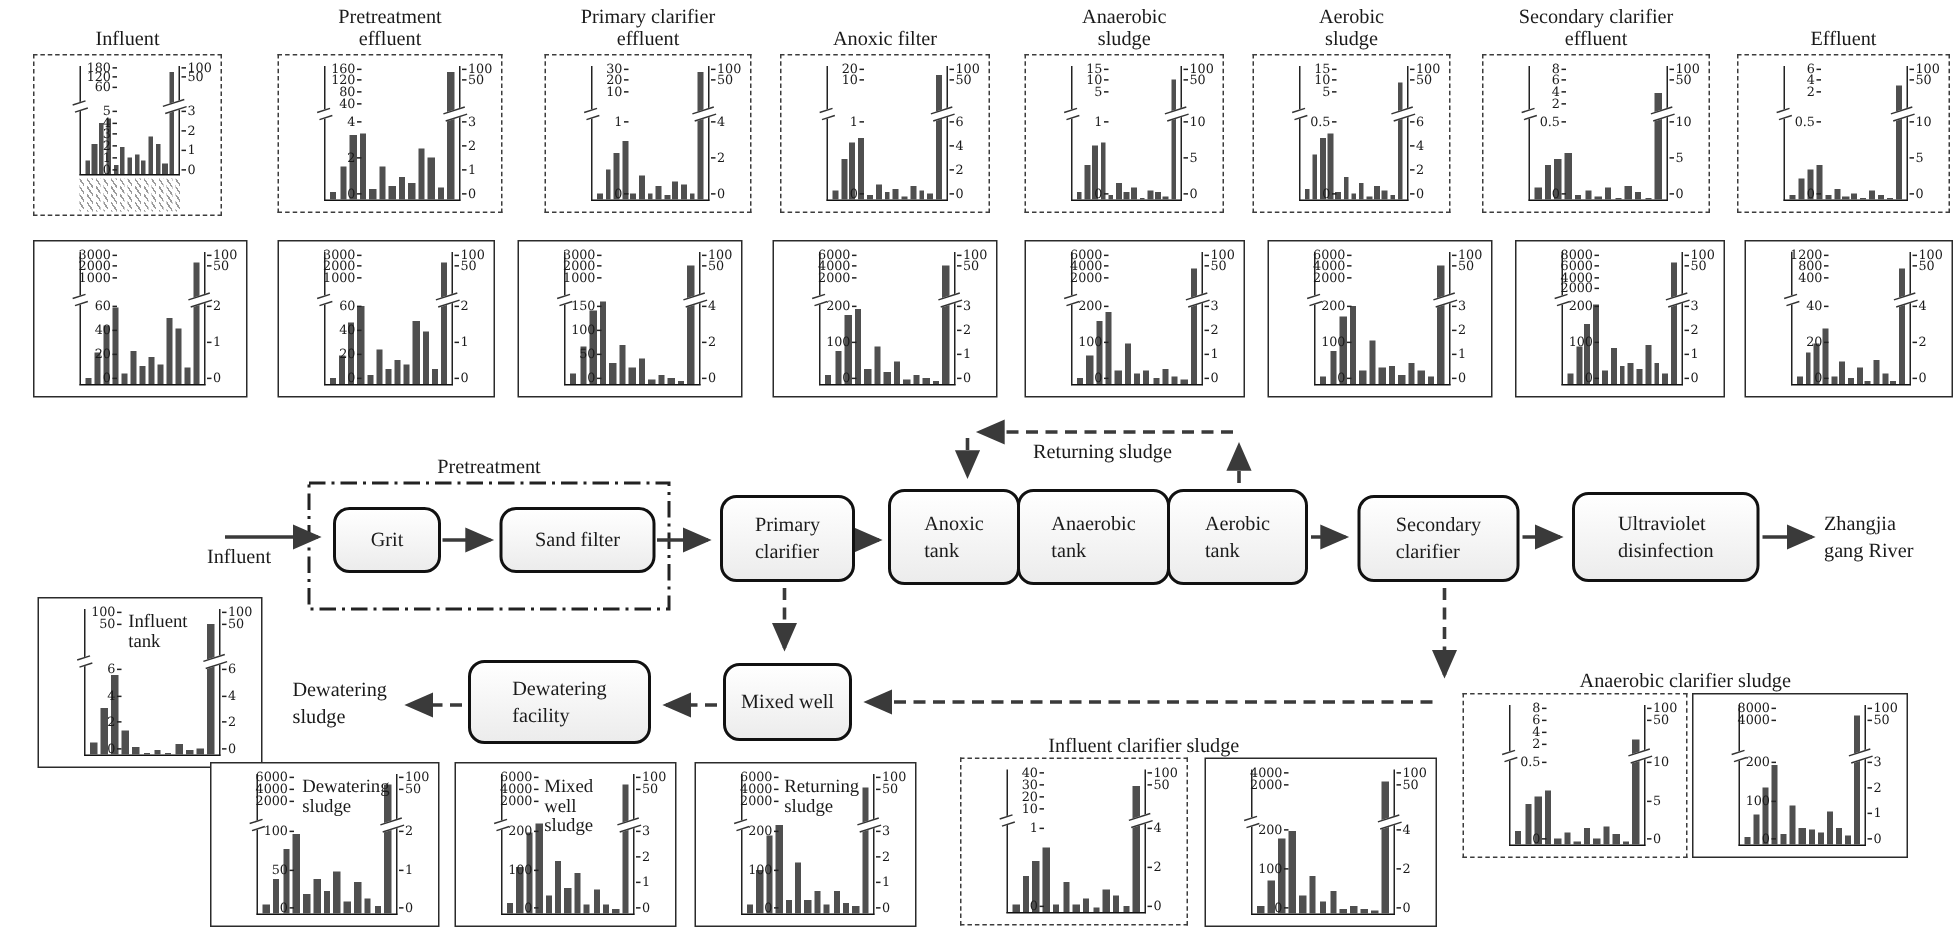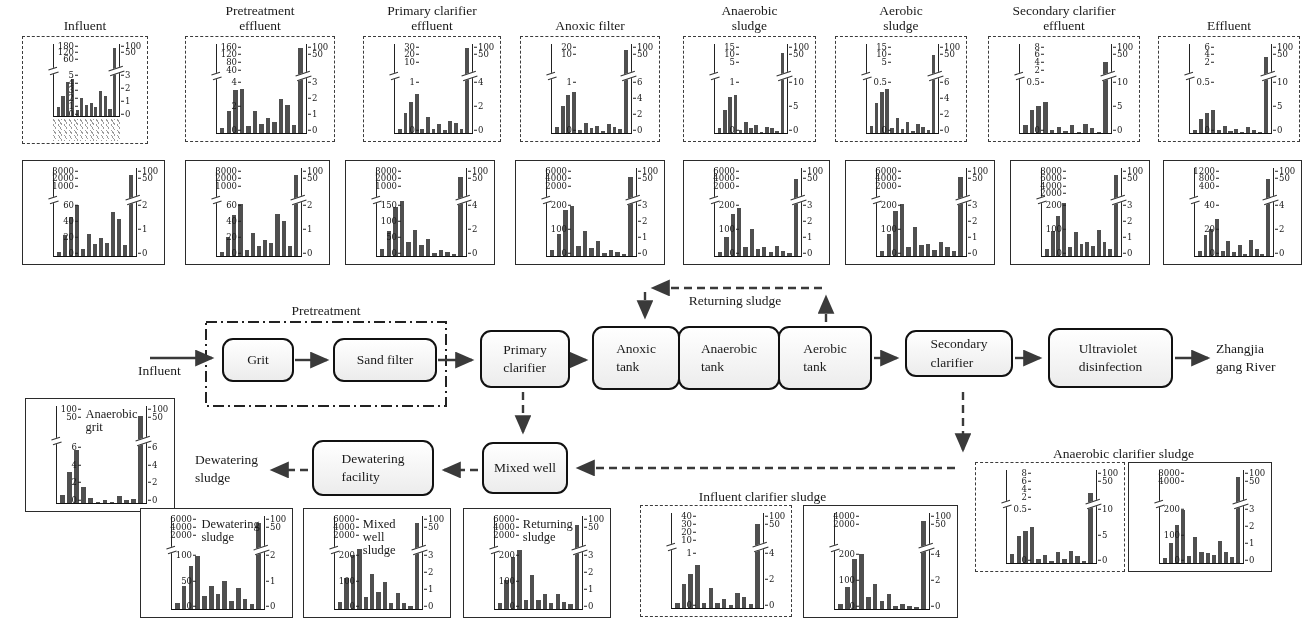--- a/index.html
+++ b/index.html
@@ -1127,21 +1127,21 @@
 tank</span>
     </div>
   <div class="node" style="left:678px;top:326px;width:102px;height:64px">
       <span>Anaerobic
 tank</span>
     </div>
   <div class="node" style="left:778px;top:326px;width:94px;height:64px">
       <span>Aerobic
 tank</span>
     </div>
-  <div class="node" style="left:905px;top:330px;width:108px;height:47px">
+  <div class="node" style="left:905px;top:330px;width:108px;height:58px">
       <span>Secondary
 clarifier</span>
     </div>
   <div class="node" style="left:1048px;top:328px;width:125px;height:60px">
       <span>Ultraviolet
 disinfection</span>
     </div>
   <div class="node" style="left:482px;top:442px;width:86px;height:52px">
       <span>Mixed well</span>
     </div>
@@ -1185,21 +1185,21 @@
           </div>
           <div class="barslot">
             <div class="bar" style="height: 4%;"></div>
           </div>
           <div class="barslot">
             <div class="bar" style="height: 90%;"></div>
           </div>
         </div>
         <div class="brk l"></div>
         <div class="brk r"></div>
-        <div class="in-title">Anaerobic grit</div>
+        <div class="in-title">Influent tank</div>
       </div>
       <div class="tickcol left">
         <span class="tk" style="top: 3%;">100</span>
         <span class="tk" style="top: 11.5%;">50</span>
         <span class="tk" style="top: 42%;">6</span>
         <span class="tk" style="top: 60%;">4</span>
         <span class="tk" style="top: 78%;">2</span>
         <span class="tk" style="top: 96%;">0</span>
       </div>
       <div class="tickcol right">

